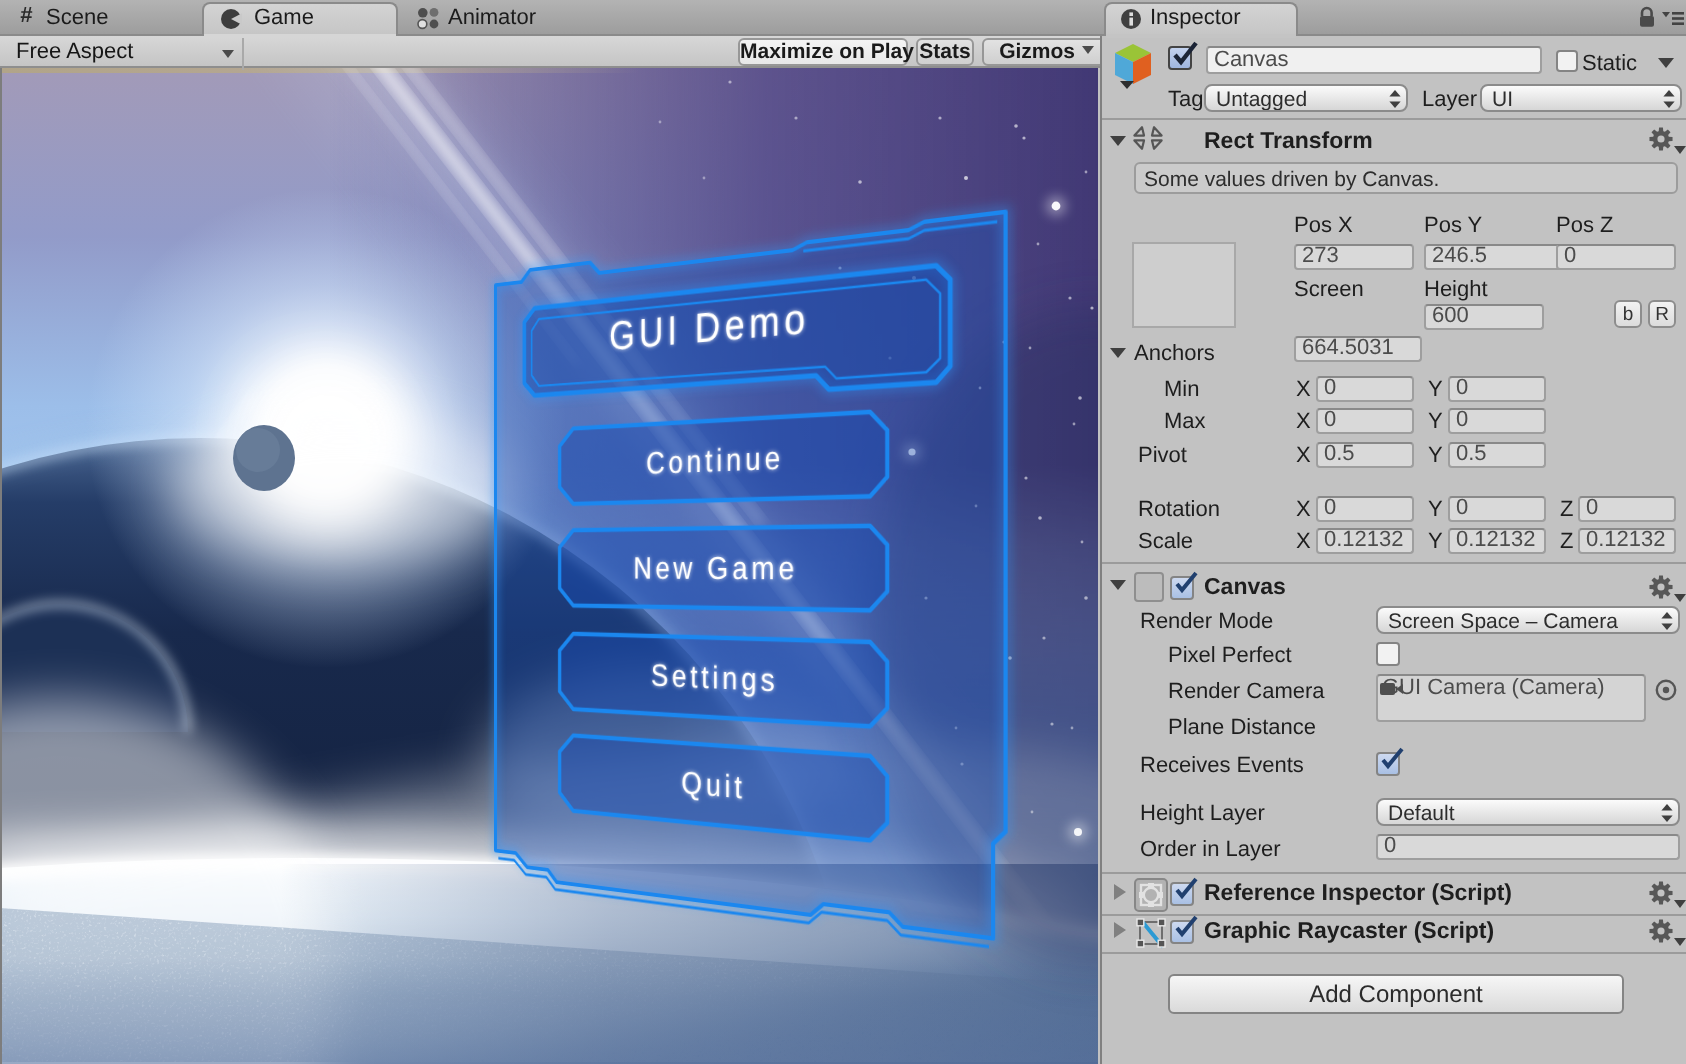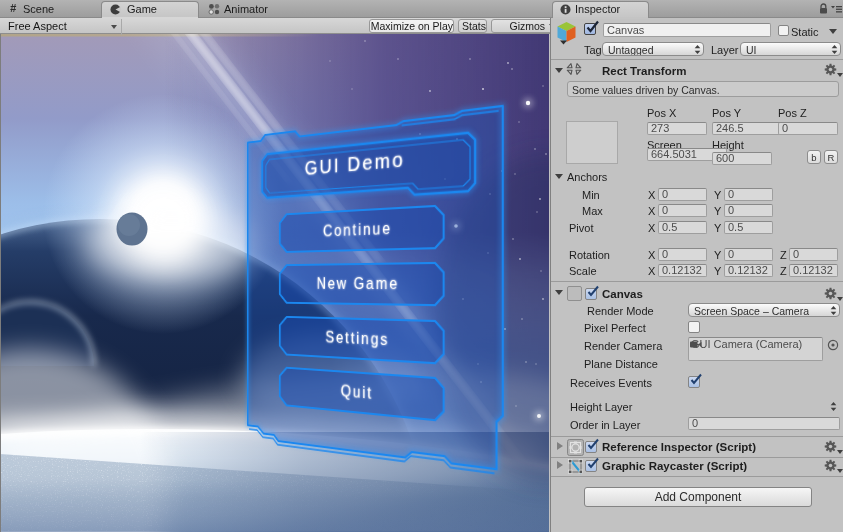--- a/index.html
+++ b/index.html
@@ -11,21 +11,21 @@
 #tabstrip { position:absolute; left:0; top:0; width:843px; height:18px;
   background:linear-gradient(#b3b3b3,#9d9d9d); border-bottom:1px solid #8a8a8a; }
 .tab-active { position:absolute; top:1px; height:17px;
   background:linear-gradient(#d3d3d3,#c5c5c5); border:1px solid #8a8a8a;
   border-bottom:none; border-radius:4px 4px 0 0; }
 .tabtxt { font-size:11px; color:#1b1b1b; position:absolute; top:3px; }
 #toolbar { position:absolute; left:0; top:18px; width:550px; height:16px;
   background:linear-gradient(#d7d7d7,#c5c5c5); border-bottom:1px solid #8e8e8e; }
 .tbbtn { position:absolute; top:1px; height:14px; border:1px solid #979797;
   border-radius:3px; background:linear-gradient(#e2e2e2,#cfcfcf);
-  font-size:10.5px; color:#1a1a1a; text-align:right; line-height:13px; white-space:nowrap; }
+  font-size:10.5px; color:#1a1a1a; text-align:center; line-height:13px; white-space:nowrap;font-weight:bold; }
 
 #game { position:absolute; left:0; top:34px; width:549px; height:498px; overflow:hidden; background:#4c6aa5; }
 #menu3d { position:absolute; left:213px; top:79px; width:300px; height:340px;
   transform:perspective(800px) rotateY(-31.4deg); }
 
 #insp { position:absolute; left:550px; top:0; width:293px; height:532px;
   background:#c2c2c2; border-left:1px solid #808080; }
 .lbl { position:absolute; font-size:11px; color:#1e1e1e; white-space:nowrap; }
 .bold { font-weight:bold; }
 .fld { position:absolute; height:13px; background:#d9d9d9; border:1px solid #9e9e9e; border-top-color:#898989;
@@ -330,21 +330,21 @@
     <div class="abs" style="left:15px;top:121px;width:52px;height:43px;background:#cecece;border:1px solid #a8a8a8"></div>
 
     <span class="lbl" style="left:96px;top:107px">Pos X</span>
     <span class="lbl" style="left:161px;top:107px">Pos Y</span>
     <span class="lbl" style="left:227px;top:107px">Pos Z</span>
     <div class="fld" style="left:96px;top:122px;width:60px">273</div>
     <div class="fld" style="left:161px;top:122px;width:81px">246.5</div>
     <div class="fld" style="left:227px;top:122px;width:60px">0</div>
     <span class="lbl" style="left:96px;top:139px">Screen</span>
     <span class="lbl" style="left:161px;top:139px">Height</span>
-    <div class="fld" style="left:96px;top:148px;width:80px">664.5031</div>
+    <div class="fld" style="left:96px;top:168px;width:64px">664.5031</div>
     <div class="fld" style="left:161px;top:152px;width:60px">600</div>
     <div class="abs" style="left:256px;top:150px;width:14px;height:14px;background:linear-gradient(#f2f2f2,#dcdcdc);border:1px solid #8d8d8d;border-radius:3px;font-size:9.5px;color:#333;text-align:center;line-height:13px">b</div>
     <div class="abs" style="left:273px;top:150px;width:14px;height:14px;background:linear-gradient(#f2f2f2,#dcdcdc);border:1px solid #8d8d8d;border-radius:3px;font-size:9.5px;color:#333;text-align:center;line-height:13px">R</div>
 
     <span class="tri-d" style="left:4px;top:174px"></span>
     <span class="lbl" style="left:16px;top:171px">Anchors</span>
     <span class="lbl" style="left:31px;top:189px">Min</span>
     <span class="lbl" style="left:97px;top:189px">X</span>
     <div class="fld" style="left:107px;top:188px;width:49px">0</div>
     <span class="lbl" style="left:163px;top:189px">Y</span>
@@ -380,21 +380,21 @@
     <div class="cb" style="left:34px;top:288px;background:linear-gradient(#cdd9f0,#a9c0e4)"></div>
     <svg class="abs" style="left:35px;top:285px" width="14" height="14" viewBox="0 0 14 14">
         <path d="M2.5,7 L5,10 L12,1.5" fill="none" stroke="#21406f" stroke-width="2"></path>
       </svg>
     <span class="lbl bold" style="left:51px;top:288px;font-size:11.5px">Canvas</span>
     <svg class="gear" style="left:273px;top:287px" width="13" height="13" viewBox="0 0 16 16">
       <path d="M15.10,6.82 L15.10,9.18 L12.80,9.41 L12.39,10.40 L13.86,12.19 L12.19,13.86 L10.40,12.39 L9.41,12.80 L9.18,15.10 L6.82,15.10 L6.59,12.80 L5.60,12.39 L3.81,13.86 L2.14,12.19 L3.61,10.40 L3.20,9.41 L0.90,9.18 L0.90,6.82 L3.20,6.59 L3.61,5.60 L2.14,3.81 L3.81,2.14 L5.60,3.61 L6.59,3.20 L6.82,0.90 L9.18,0.90 L9.41,3.20 L10.40,3.61 L12.19,2.14 L13.86,3.81 L12.39,5.60 L12.80,6.59 Z" fill="#575757"></path>
       <circle cx="8" cy="8" r="2.2" fill="#c2c2c2"></circle>
     </svg>
     <span class="tri-d" style="left:286px;top:297px;border-left-width:3px;border-right-width:3px;border-top-width:4px"></span>
-    <span class="lbl" style="left:36px;top:305px">Render Mode</span>
+    <span class="lbl" style="left:19px;top:305px">Render Mode</span>
     <div class="drop" style="left:137px;top:303px;width:152px">Screen Space – Camera</div>
     <svg class="abs" style="left:279px;top:306px" width="7" height="9" viewBox="0 0 7 9">
         <polygon points="3.5,0 6.3,3.2 0.7,3.2" fill="#3f3f3f"></polygon>
         <polygon points="3.5,9 6.3,5.8 0.7,5.8" fill="#3f3f3f"></polygon>
       </svg>
     <span class="lbl" style="left:33px;top:322px">Pixel Perfect</span>
     <div class="cb" style="left:137px;top:321px"></div>
     <span class="lbl" style="left:33px;top:340px">Render Camera</span>
     <div class="fld" style="left:137px;top:337px;width:135px;height:24px;background:#d4d4d4;padding-left:2px;line-height:13px">GUI Camera (Camera)</div>
     <svg class="abs" style="left:139px;top:340px" width="12" height="9" viewBox="0 0 12 9">
@@ -405,20 +405,21 @@
       <circle cx="6" cy="6" r="4.6" fill="none" stroke="#555" stroke-width="1.2"></circle>
       <circle cx="6" cy="6" r="1.6" fill="#555"></circle>
     </svg>
     <span class="lbl" style="left:33px;top:358px">Plane Distance</span>
     <span class="lbl" style="left:19px;top:377px">Receives Events</span>
     <div class="cb" style="left:137px;top:376px;background:linear-gradient(#cdd9f0,#a9c0e4)"></div>
     <svg class="abs" style="left:138px;top:373px" width="14" height="14" viewBox="0 0 14 14">
         <path d="M2.5,7 L5,10 L12,1.5" fill="none" stroke="#21406f" stroke-width="2"></path>
       </svg>
     <span class="lbl" style="left:19px;top:401px">Height Layer</span>
+    <div class="drop" style="left:137px;top:399px;width:152px">Default</div>
     <svg class="abs" style="left:279px;top:402px" width="7" height="9" viewBox="0 0 7 9">
         <polygon points="3.5,0 6.3,3.2 0.7,3.2" fill="#3f3f3f"></polygon>
         <polygon points="3.5,9 6.3,5.8 0.7,5.8" fill="#3f3f3f"></polygon>
       </svg>
     <span class="lbl" style="left:19px;top:419px">Order in Layer</span>
     <div class="fld" style="left:137px;top:417px;width:152px">0</div>
     <div class="sep" style="top:436px"></div>
 
     <span class="tri-r" style="left:6px;top:442px"></span>
     <svg class="abs" style="left:16px;top:439px" width="17" height="17" viewBox="0 0 17 17">

